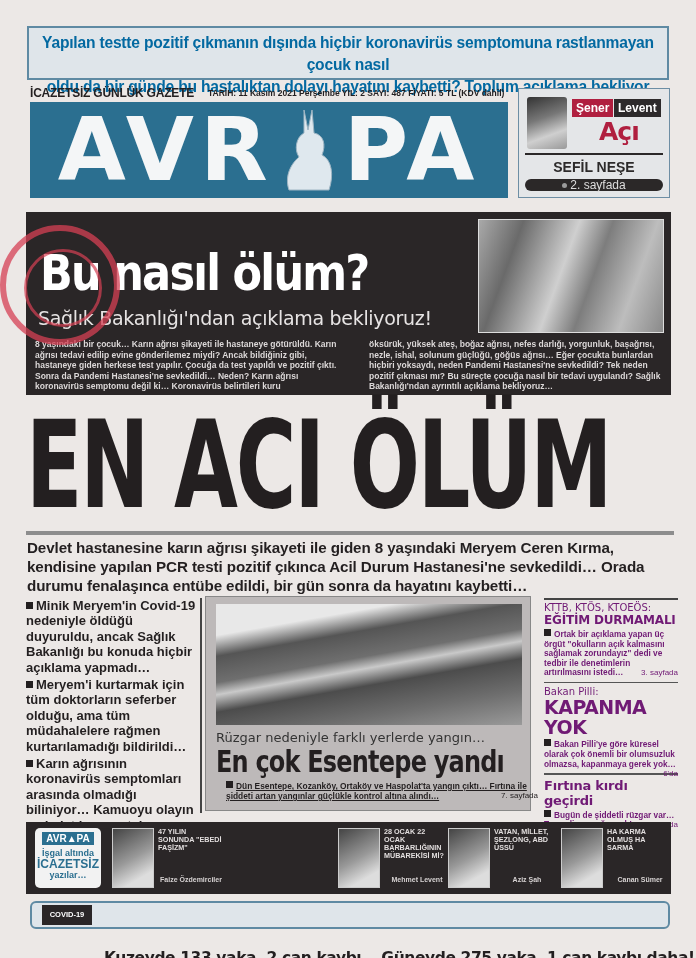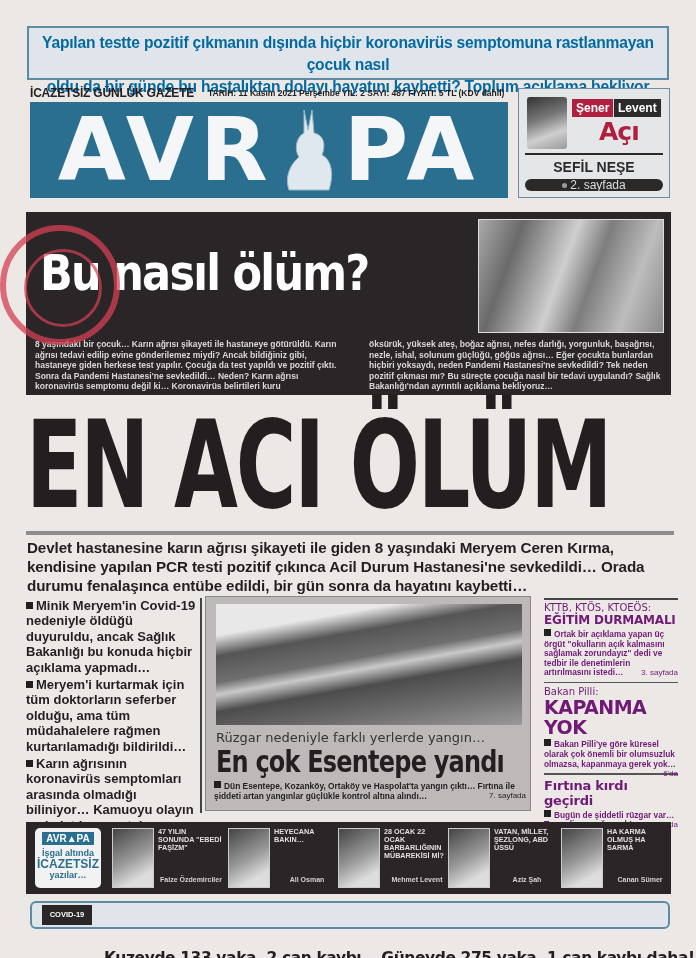--- a/index.html
+++ b/index.html
@@ -34,21 +34,21 @@
   .deck{left:27px;top:538px;width:650px;font-weight:bold;font-size:15.2px;line-height:19px;color:#231f20;letter-spacing:-0.1px;}
   .bullets{left:26px;top:598px;width:175px;font-weight:bold;font-size:13px;line-height:15.4px;color:#231f20;}
   .bullets .b{margin-bottom:2px;}
   .sq{display:inline-block;width:7px;height:7px;background:#231f20;margin-right:3px;vertical-align:1px;}
   .pageref{font-weight:normal;font-size:9px;float:right;margin-top:4px;}
   .vrule{left:200px;top:598px;width:2px;height:215px;background:#444;}
   .firebox{left:205px;top:596px;width:326px;height:215px;background:#bdb9b9;border:1px solid #888;box-sizing:border-box;}
   .firephoto{position:absolute;left:10px;top:7px;width:306px;height:121px;background:linear-gradient(170deg,#e8e8e8 0%,#e8e8e8 18%,#555 30%,#6f6f6f 45%,#c9c9c9 52%,#4c4c4c 62%,#6e6e6e 80%,#9a9a9a 100%);}
   .firekicker{position:absolute;left:10px;top:133px;font-family:"DejaVu Sans",sans-serif;font-size:13px;color:#333;}
   .firehead{position:absolute;left:10px;top:147px;font-family:"DejaVu Sans",sans-serif;font-weight:900;font-size:30px;color:#231f20;letter-spacing:-1px;white-space:nowrap;transform:scaleX(0.8);transform-origin:left top;}
-  .firebody{position:absolute;left:8px;top:184px;width:312px;font-weight:bold;font-size:8.4px;line-height:10px;color:#231f20;}
+  .firebody{position:absolute;left:20px;top:184px;width:312px;font-weight:bold;font-size:8.4px;line-height:10px;color:#231f20;text-decoration:underline;}
   .firebody .pageref{font-size:8px;margin-top:0;}
   .rightcol{left:524px;top:598px;width:134px;color:#701a75;margin-left:20px;}
   .rc-top-rule{height:2px;background:#444;margin-bottom:2px;}
   .rc-kick{font-family:"DejaVu Sans",sans-serif;font-size:10px;}
   .rc-head{font-family:"DejaVu Sans",sans-serif;font-weight:bold;font-size:12px;letter-spacing:-0.2px;}
   .rc-head.big{font-size:19px;letter-spacing:-0.5px;line-height:20px;}
   .rc-body{font-weight:bold;font-size:8.3px;line-height:9.6px;margin-top:2px;}
   .rc-body .pageref{font-size:8px;margin-top:0;font-weight:normal;}
   .rc-rule{height:1.5px;background:#555;margin:4px 0 3px;}
   .strip{left:26px;top:822px;width:645px;height:72px;background:#2a2627;}
@@ -93,20 +93,21 @@
   <span class="col-name-a">Şener</span>
   <span class="col-name-b">Levent</span>
   <div class="col-brand">Açı</div>
   <div class="col-rule"></div>
   <div class="col-title">SEFİL NEŞE</div>
   <div class="col-page"><span class="dot"></span><span>2. sayfada</span></div>
 </div>
 
 <div class="abs story1">
   <div class="bigq">Bu nasıl ölüm?</div>
+  <div class="sub1">Sağlık Bakanlığı'ndan açıklama bekliyoruz!</div>
   <div class="s1photo"></div>
   <div class="s1body l">8 yaşındaki bir çocuk… Karın ağrısı şikayeti ile hastaneye götürüldü. Karın ağrısı tedavi edilip evine gönderilemez miydi? Ancak bildiğiniz gibi, hastaneye giden herkese test yapılır. Çocuğa da test yapıldı ve pozitif çıktı. Sonra da Pandemi Hastanesi'ne sevkedildi… Neden? Karın ağrısı koronavirüs semptomu değil ki… Koronavirüs belirtileri kuru</div>
   <div class="s1body r">öksürük, yüksek ateş, boğaz ağrısı, nefes darlığı, yorgunluk, başağrısı, nezle, ishal, solunum güçlüğü, göğüs ağrısı… Eğer çocukta bunlardan hiçbiri yoksaydı, neden Pandemi Hastanesi'ne sevkedildi? Tek neden pozitif çıkması mı? Bu süreçte çocuğa nasıl bir tedavi uygulandı? Sağlık Bakanlığı'ndan ayrıntılı açıklama bekliyoruz…</div>
 </div>
 
 <div class="abs stamp">
     <div class="stamp-inner"></div>
   </div>
 
 <div class="abs headline">EN ACI ÖLÜM</div>
@@ -153,25 +154,20 @@
     <div class="lg">AVR▲PA</div>
     <div class="t1">İşgal altında</div>
     <div class="t2">İCAZETSİZ</div>
     <div class="t3">yazılar…</div>
   </div>
   <div class="sc" style="left:86px">
     <div class="sc-photo"></div>
     <div class="sc-title">47 YILIN SONUNDA "EBEDİ FAŞİZM"</div>
     <div class="sc-name">Faize Özdemirciler</div>
   </div>
-  <div class="sc" style="left:202px">
-    <div class="sc-photo"></div>
-    <div class="sc-title">HEYECANA BAKIN…</div>
-    <div class="sc-name">Ali Osman</div>
-  </div>
   <div class="sc" style="left:312px">
     <div class="sc-photo"></div>
     <div class="sc-title">28 OCAK 22 OCAK BARBARLIĞININ MÜBAREKİSİ Mİ?</div>
     <div class="sc-name">Mehmet Levent</div>
   </div>
   <div class="sc" style="left:422px">
     <div class="sc-photo"></div>
     <div class="sc-title">VATAN, MİLLET, ŞEZLONG, ABD ÜSSÜ</div>
     <div class="sc-name">Aziz Şah</div>
   </div>

